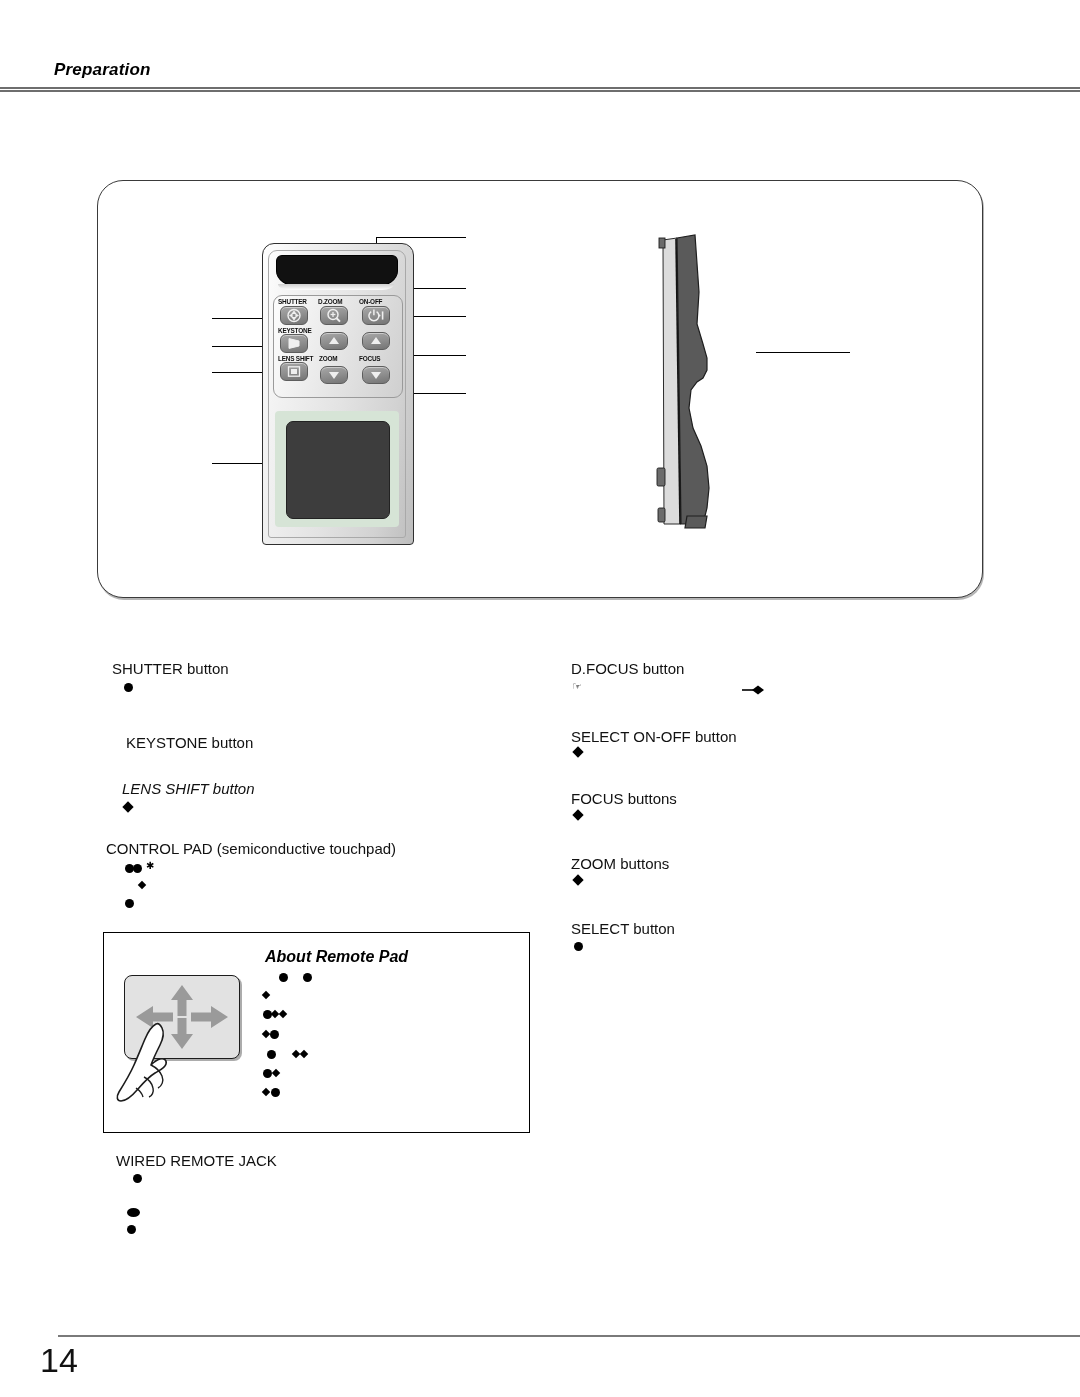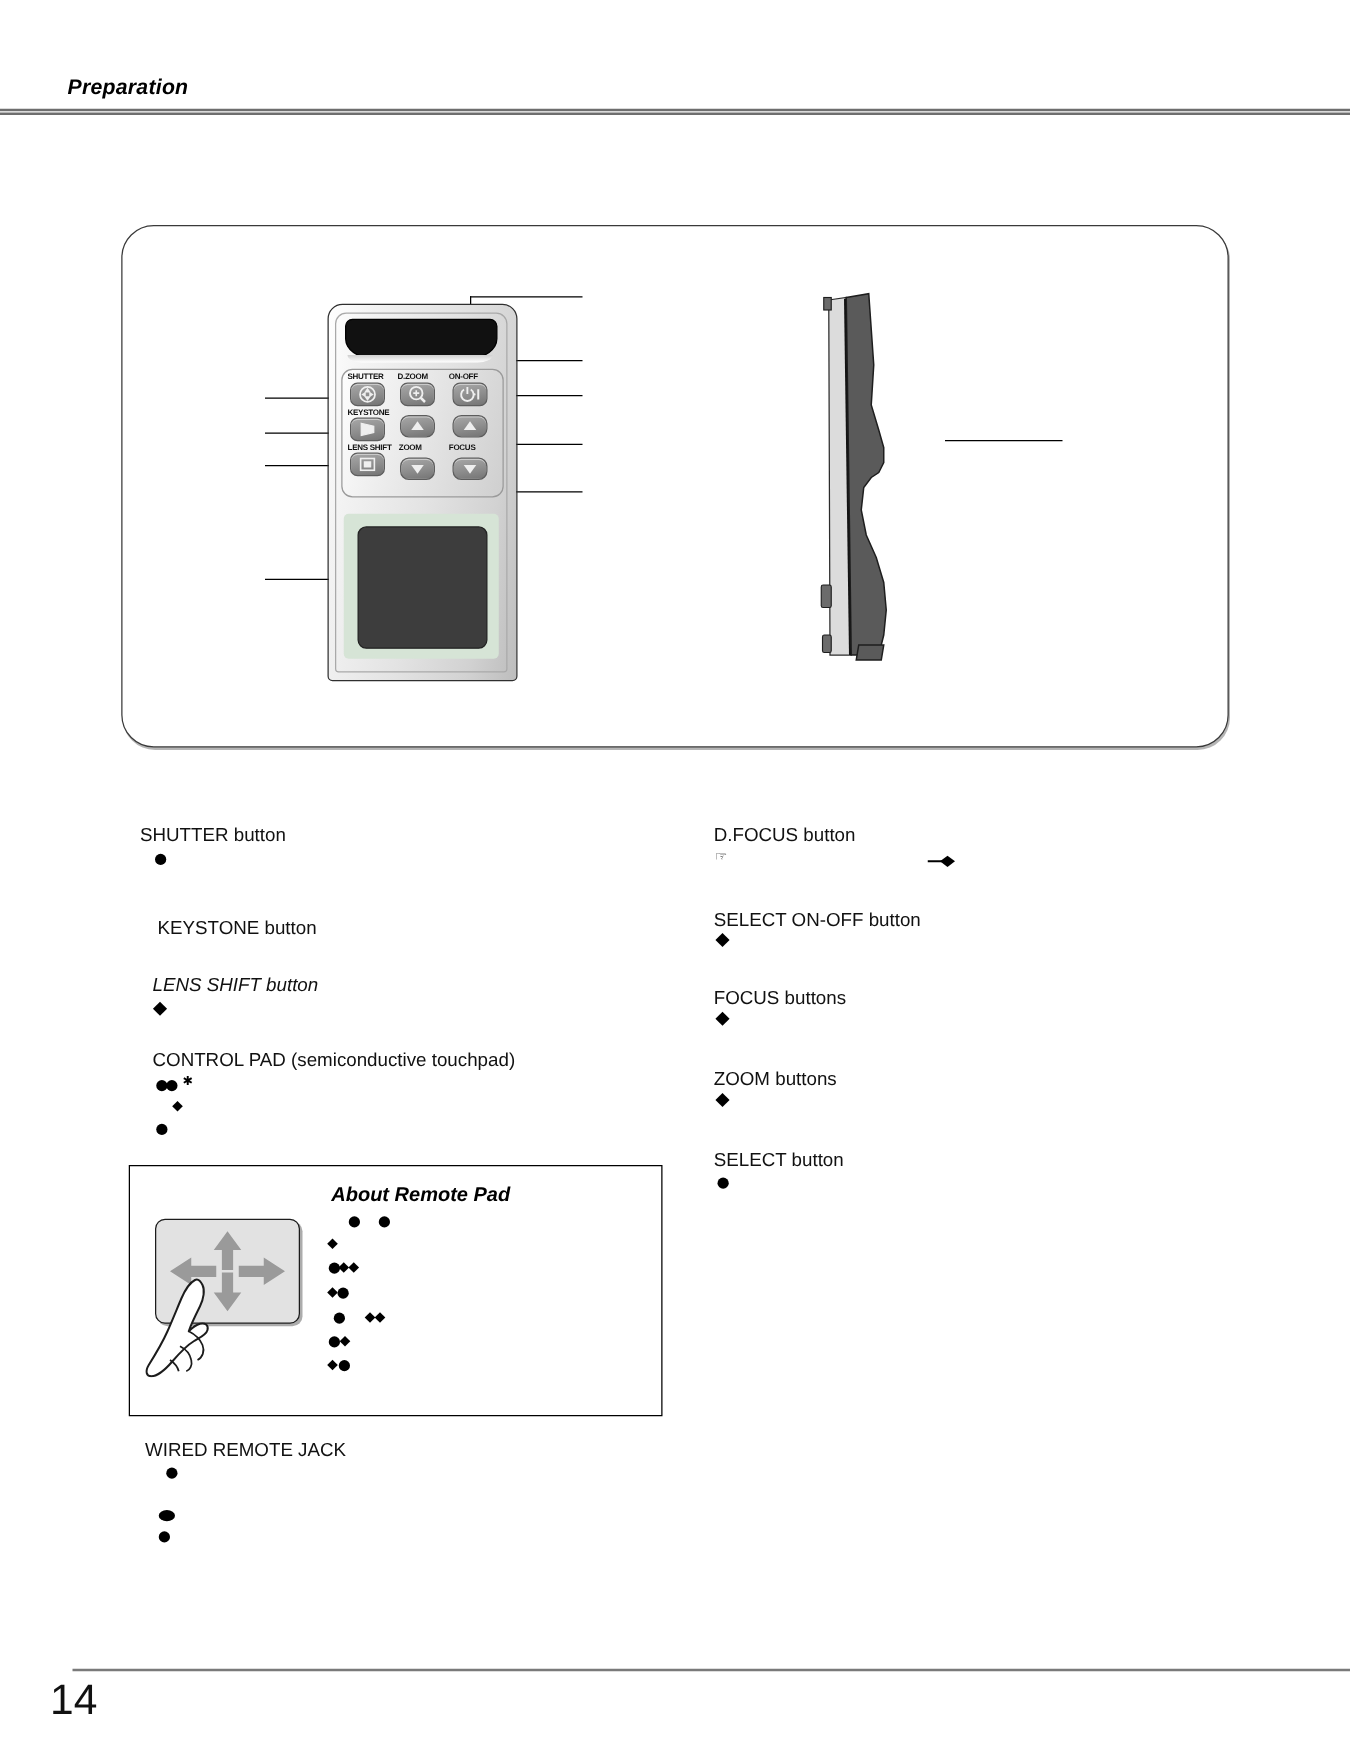--- a/index.html
+++ b/index.html
@@ -305,21 +305,21 @@
   </div>
 
   <div class="callout" style="left:112px;top:660px;">SHUTTER button</div>
   <div class="dot" style="left:124px;top:683px;"></div>
 
   <div class="callout" style="left:126px;top:720px;margin-top:14px;">KEYSTONE button</div>
 
   <div class="callout" style="left:122px;top:780px;font-style:italic;">LENS SHIFT button</div>
   <div class="dia" style="left:124px;top:803px;"></div>
 
-  <div class="callout" style="left:122px;top:840px;">CONTROL PAD (semiconductive touchpad)</div>
+  <div class="callout" style="left:106px;top:840px;">CONTROL PAD (semiconductive touchpad)</div>
   <div class="dot" style="left:125px;top:864px;"></div>
   <div class="dot" style="left:133px;top:864px;"></div>
   <div class="glyph" style="left:146px;top:861px;font-size:10px;">✱</div>
   <div class="dia sm" style="left:139px;top:882px;"></div>
   <div class="dot" style="left:125px;top:899px;"></div>
 
   <div class="callout" style="left:571px;top:660px;">D.FOCUS button</div>
   <div class="glyph" style="left:572px;top:681px;font-size:11px;">☞</div>
   <div style="position:absolute;left:742px;top:681px;width:26px;height:10px;">
     <svg width="26" height="10" viewBox="0 0 26 10">

